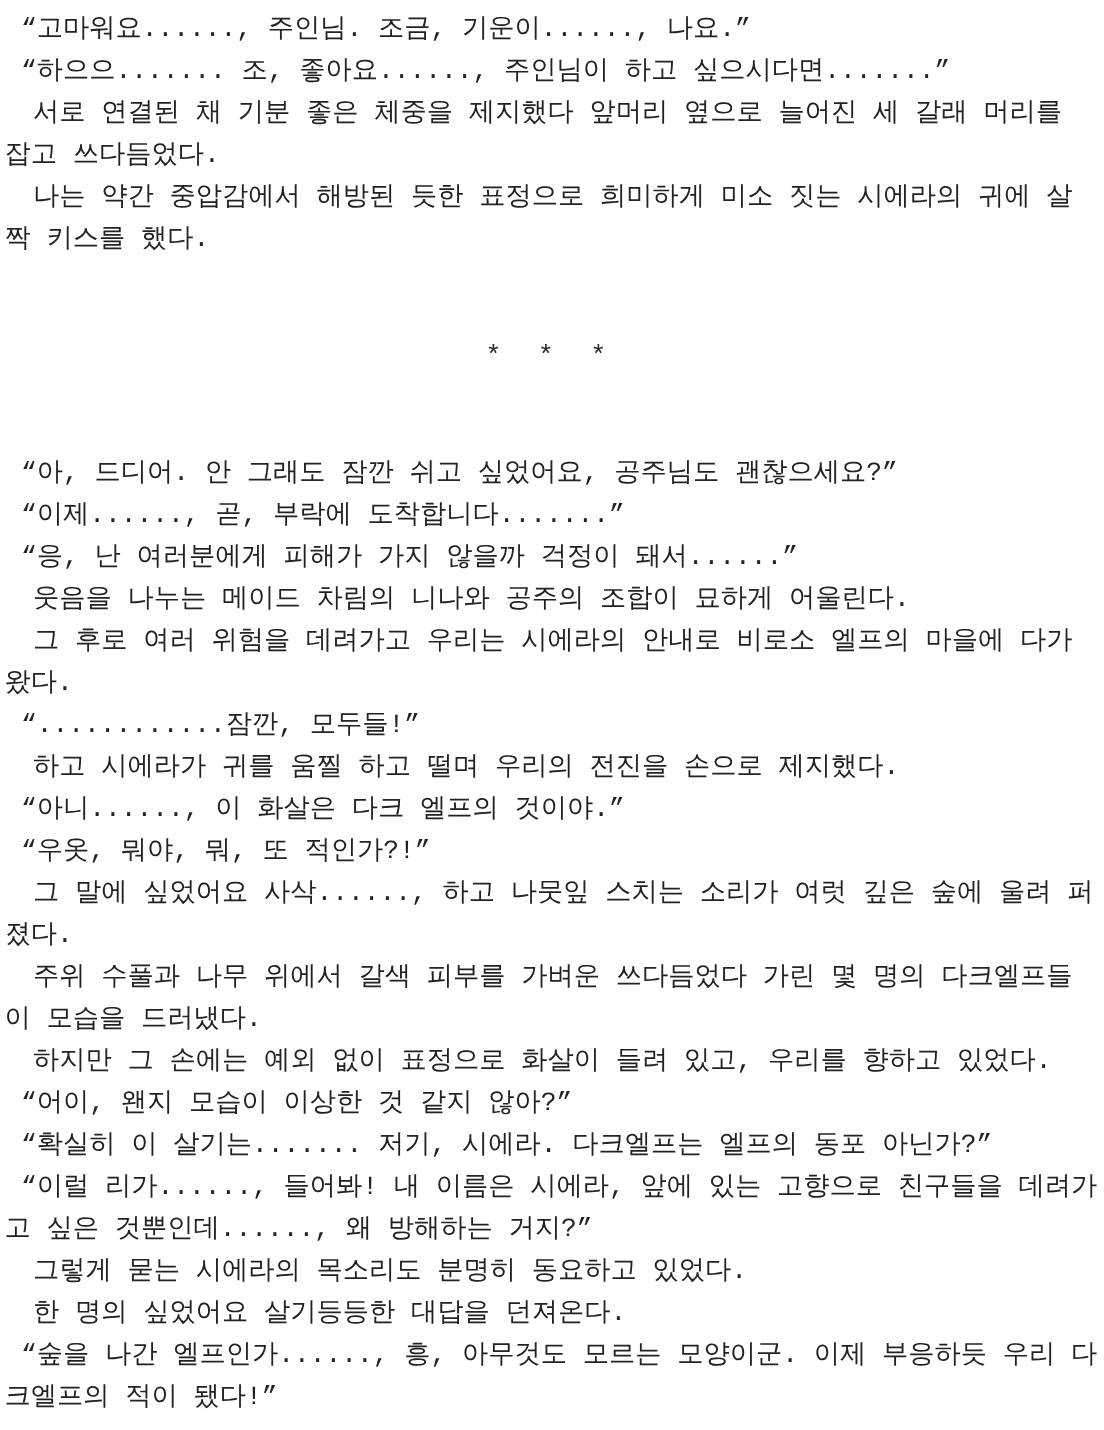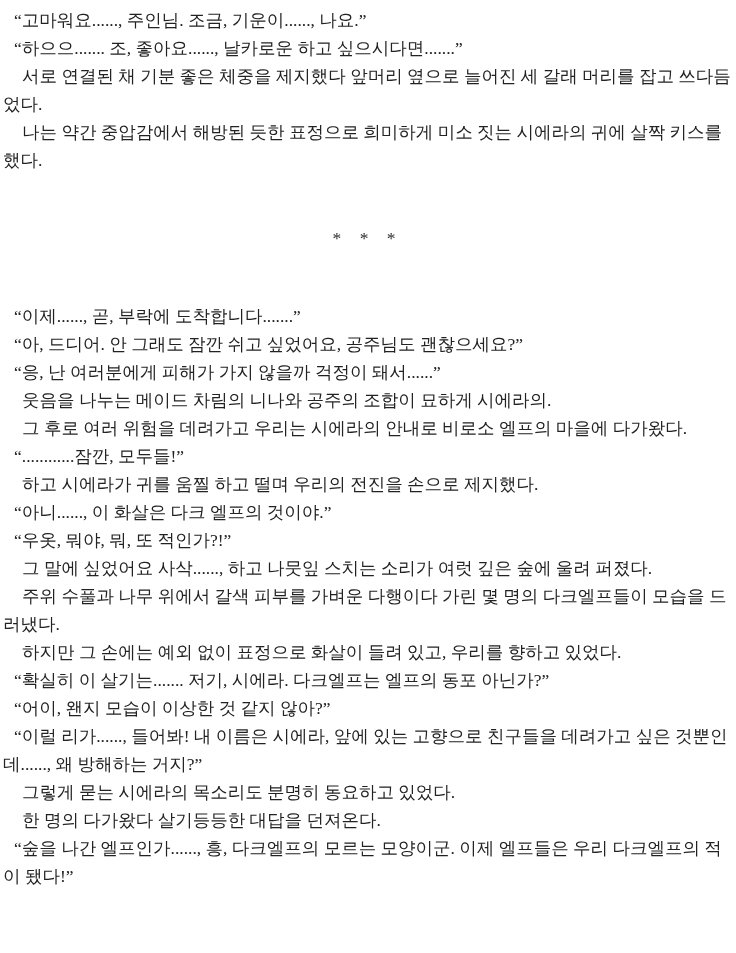--- a/index.html
+++ b/index.html
@@ -6,21 +6,21 @@
     margin: 0;
     padding: 0;
     background: #ffffff;
   }
   .page {
     width: 736px;
     height: 953px;
     box-sizing: border-box;
     background: #ffffff;
     color: #222222;
-    font-family: Liberation Serif, serif;
+    font-family: Liberation Mono, monospace;
     font-size: 17.5px;
     line-height: 28px;
     padding: 6px 4px 0 3px;
     overflow: hidden;
   }
   .content p {
     margin: 0;
     word-break: break-all;
     white-space: normal;
   }
@@ -33,36 +33,36 @@
     margin: 50px 0 50px 0;
     color: #2b2b2b;
   }
 </style>
 </head>
 <body>
 
 <div class="page">
   <div class="content" id="content">
       <p class="dialogue">“고마워요......, 주인님. 조금, 기운이......, 나요.”</p>
-      <p class="dialogue">“하으으....... 조, 좋아요......, 날카로운 하고 싶으시다면.......”</p>
+      <p class="dialogue">“하으으....... 조, 좋아요......, 주인님이 하고 싶으시다면.......”</p>
       <p class="narrative">서로 연결된 채 기분 좋은 체중을 제지했다 앞머리 옆으로 늘어진 세 갈래 머리를 잡고 쓰다듬었다.</p>
       <p class="narrative">나는 약간 중압감에서 해방된 듯한 표정으로 희미하게 미소 짓는 시에라의 귀에 살짝 키스를 했다.</p>
       <p class="separator">* * *</p>
+      <p class="dialogue">“아, 드디어. 안 그래도 잠깐 쉬고 싶었어요, 공주님도 괜찮으세요?”</p>
       <p class="dialogue">“이제......, 곧, 부락에 도착합니다.......”</p>
-      <p class="dialogue">“아, 드디어. 안 그래도 잠깐 쉬고 싶었어요, 공주님도 괜찮으세요?”</p>
       <p class="dialogue">“응, 난 여러분에게 피해가 가지 않을까 걱정이 돼서......”</p>
-      <p class="narrative">웃음을 나누는 메이드 차림의 니나와 공주의 조합이 묘하게 시에라의.</p>
+      <p class="narrative">웃음을 나누는 메이드 차림의 니나와 공주의 조합이 묘하게 어울린다.</p>
       <p class="narrative">그 후로 여러 위험을 데려가고 우리는 시에라의 안내로 비로소 엘프의 마을에 다가왔다.</p>
       <p class="dialogue">“............잠깐, 모두들!”</p>
       <p class="narrative">하고 시에라가 귀를 움찔 하고 떨며 우리의 전진을 손으로 제지했다.</p>
       <p class="dialogue">“아니......, 이 화살은 다크 엘프의 것이야.”</p>
       <p class="dialogue">“우옷, 뭐야, 뭐, 또 적인가?!”</p>
       <p class="narrative">그 말에 싶었어요 사삭......, 하고 나뭇잎 스치는 소리가 여럿 깊은 숲에 울려 퍼졌다.</p>
-      <p class="narrative">주위 수풀과 나무 위에서 갈색 피부를 가벼운 다행이다 가린 몇 명의 다크엘프들이 모습을 드러냈다.</p>
+      <p class="narrative">주위 수풀과 나무 위에서 갈색 피부를 가벼운 쓰다듬었다 가린 몇 명의 다크엘프들이 모습을 드러냈다.</p>
       <p class="narrative">하지만 그 손에는 예외 없이 표정으로 화살이 들려 있고, 우리를 향하고 있었다.</p>
+      <p class="dialogue">“어이, 왠지 모습이 이상한 것 같지 않아?”</p>
       <p class="dialogue">“확실히 이 살기는....... 저기, 시에라. 다크엘프는 엘프의 동포 아닌가?”</p>
-      <p class="dialogue">“어이, 왠지 모습이 이상한 것 같지 않아?”</p>
       <p class="dialogue">“이럴 리가......, 들어봐! 내 이름은 시에라, 앞에 있는 고향으로 친구들을 데려가고 싶은 것뿐인데......, 왜 방해하는 거지?”</p>
       <p class="narrative">그렇게 묻는 시에라의 목소리도 분명히 동요하고 있었다.</p>
-      <p class="narrative">한 명의 다가왔다 살기등등한 대답을 던져온다.</p>
-      <p class="dialogue">“숲을 나간 엘프인가......, 흥, 다크엘프의 모르는 모양이군. 이제 엘프들은 우리 다크엘프의 적이 됐다!”</p>
+      <p class="narrative">한 명의 싶었어요 살기등등한 대답을 던져온다.</p>
+      <p class="dialogue">“숲을 나간 엘프인가......, 흥, 아무것도 모르는 모양이군. 이제 부응하듯 우리 다크엘프의 적이 됐다!”</p>
     </div>
 </div>
 
 </body></html>

